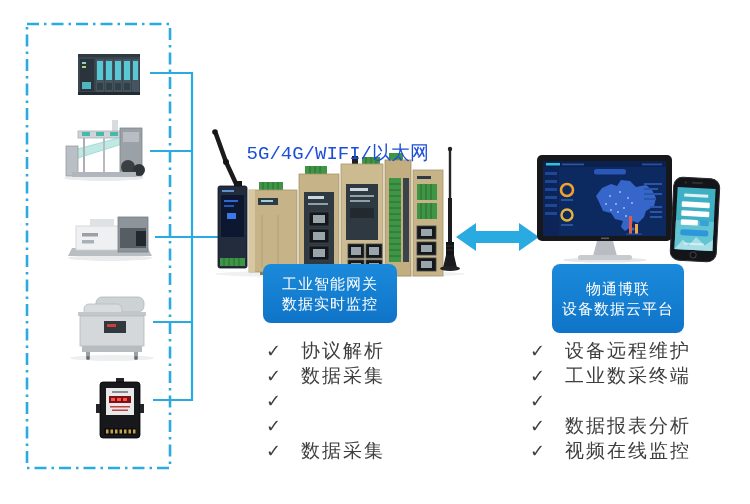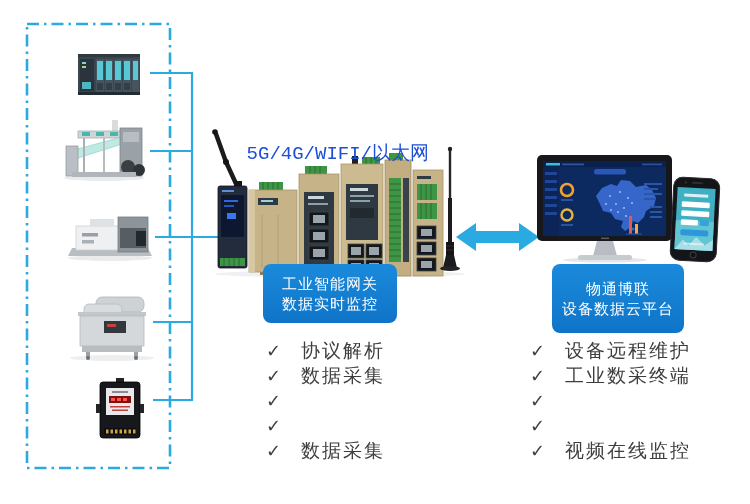--- a/index.html
+++ b/index.html
@@ -396,20 +396,21 @@
       </li>
     <li>
       <span class="check">✓</span>
       <span>工业数采终端</span>
       </li>
     <li>
       <span class="check">✓</span>
       </li>
     <li>
       <span class="check">✓</span>
+      <span>数据报表分析</span>
       </li>
     <li>
       <span class="check">✓</span>
       <span>视频在线监控</span>
       </li>
   </ul>
 
 </div>
 
 </body></html>

